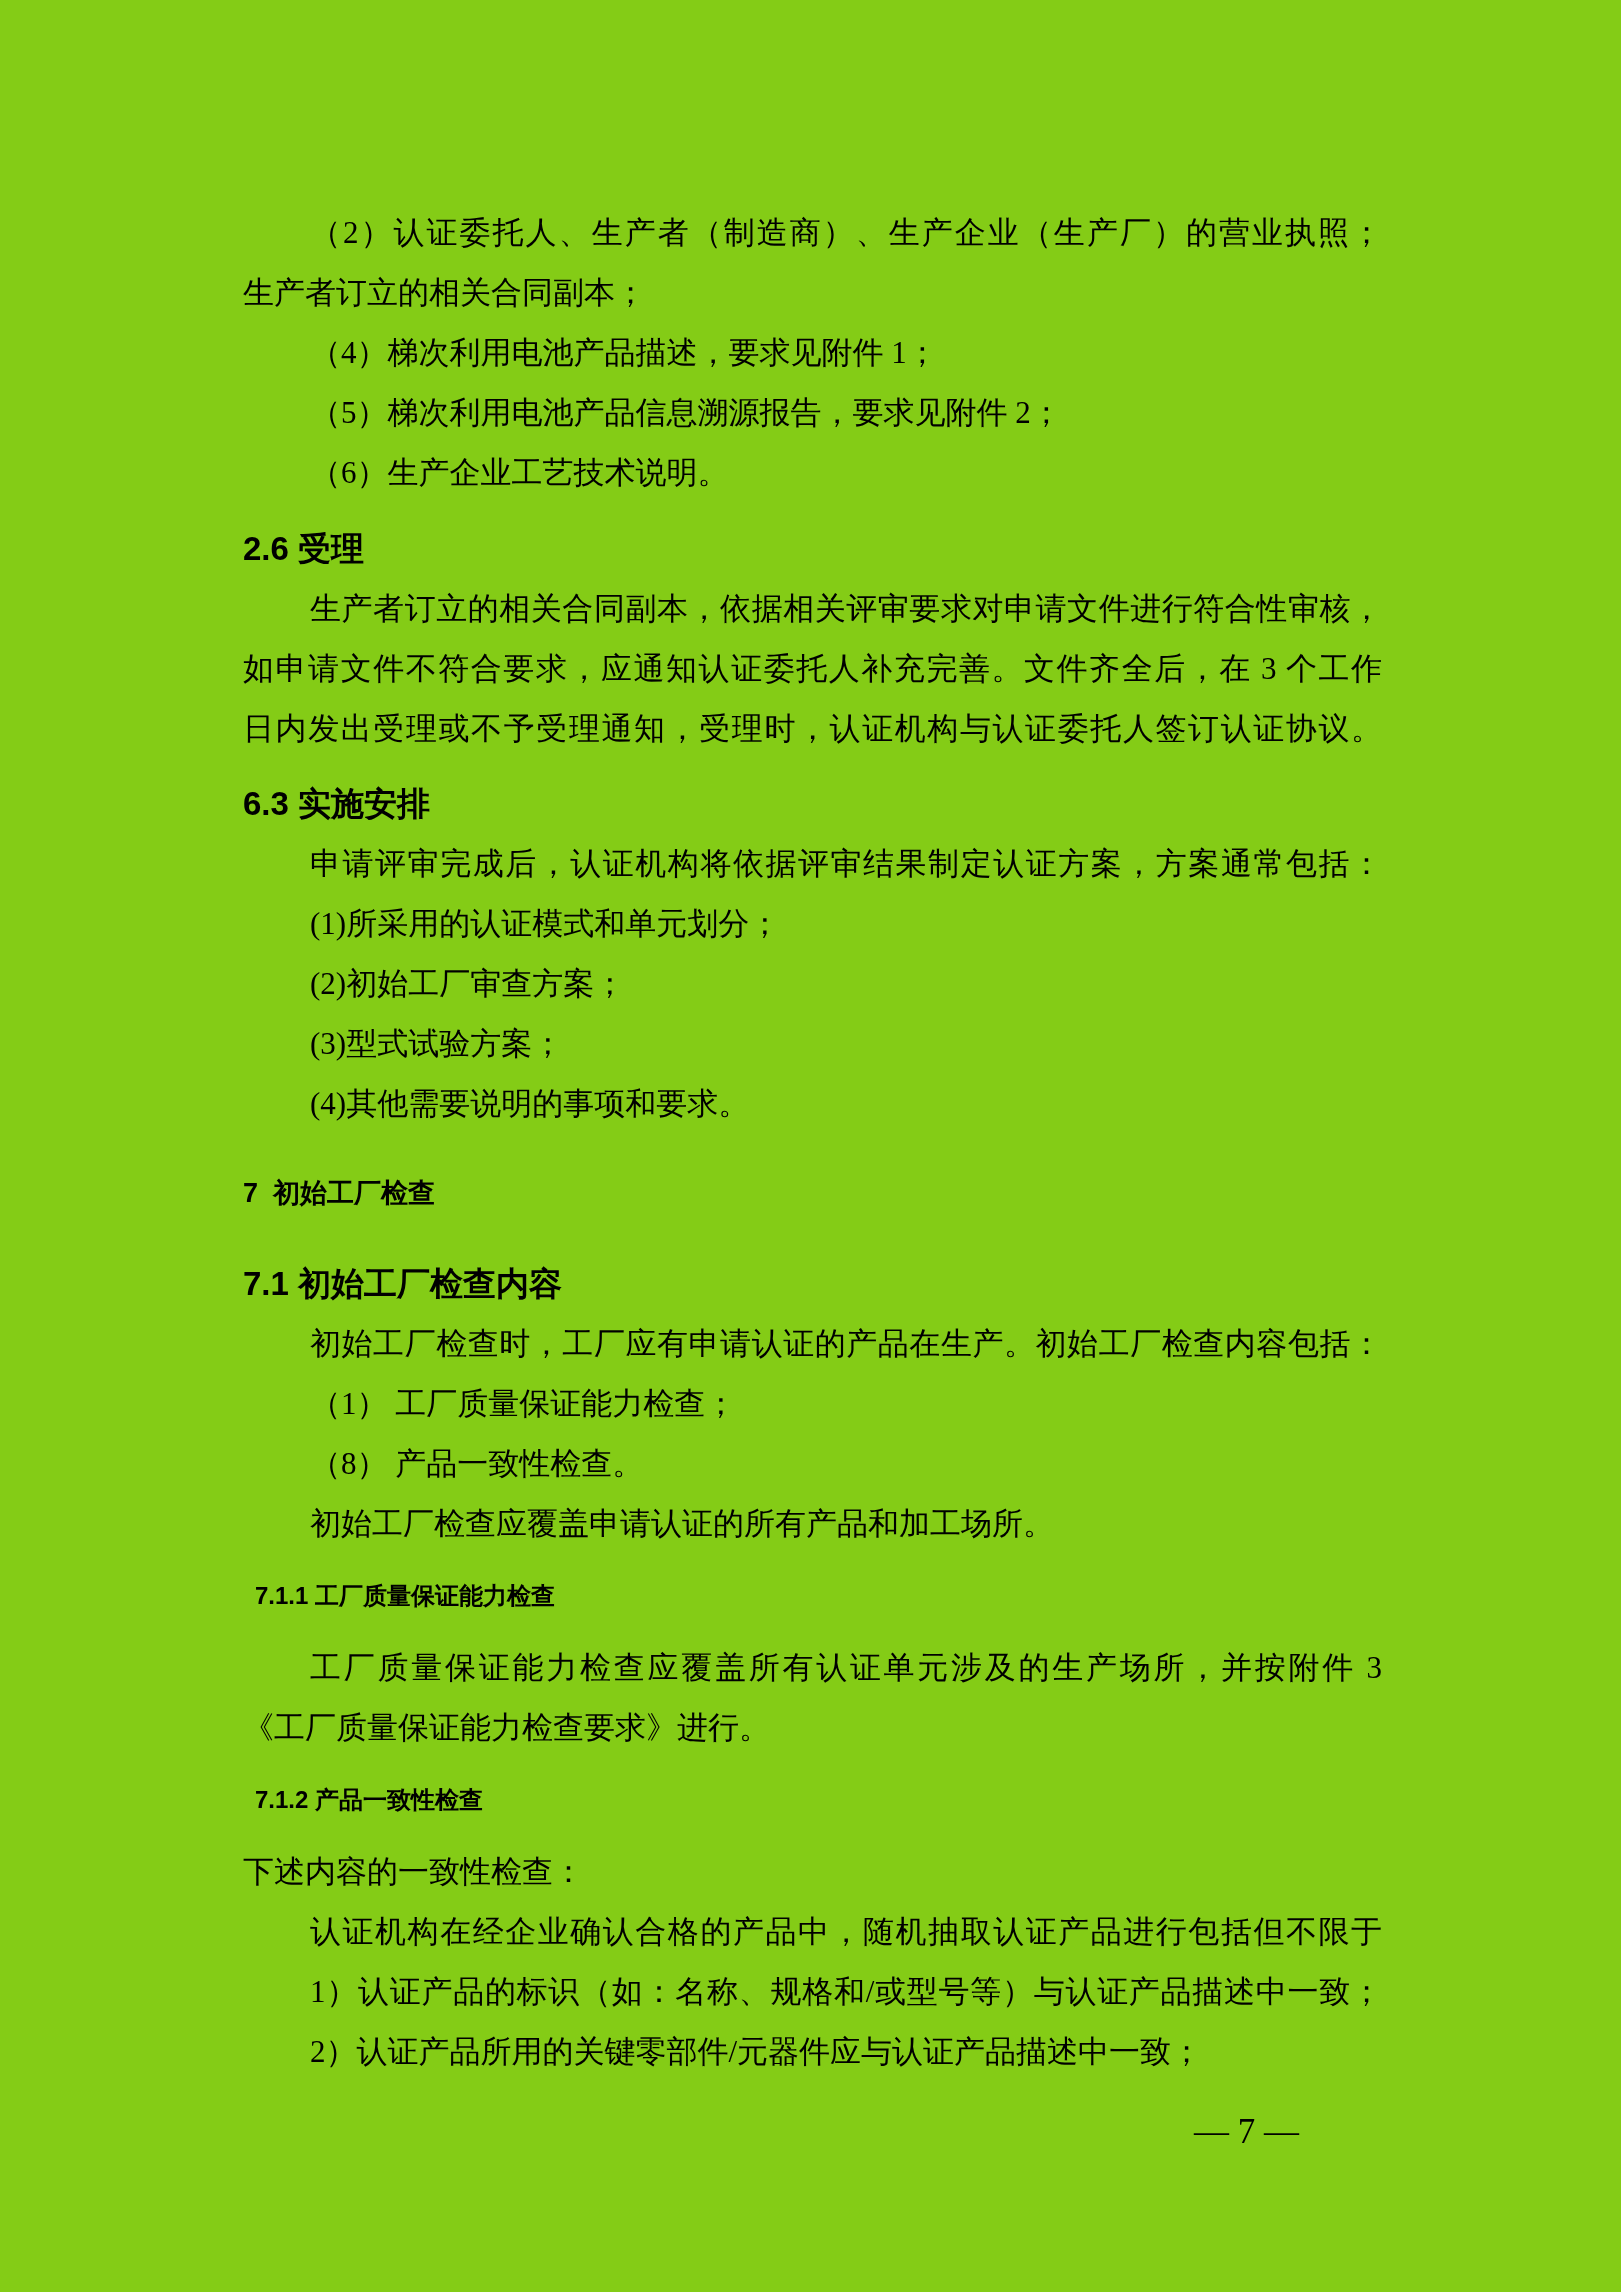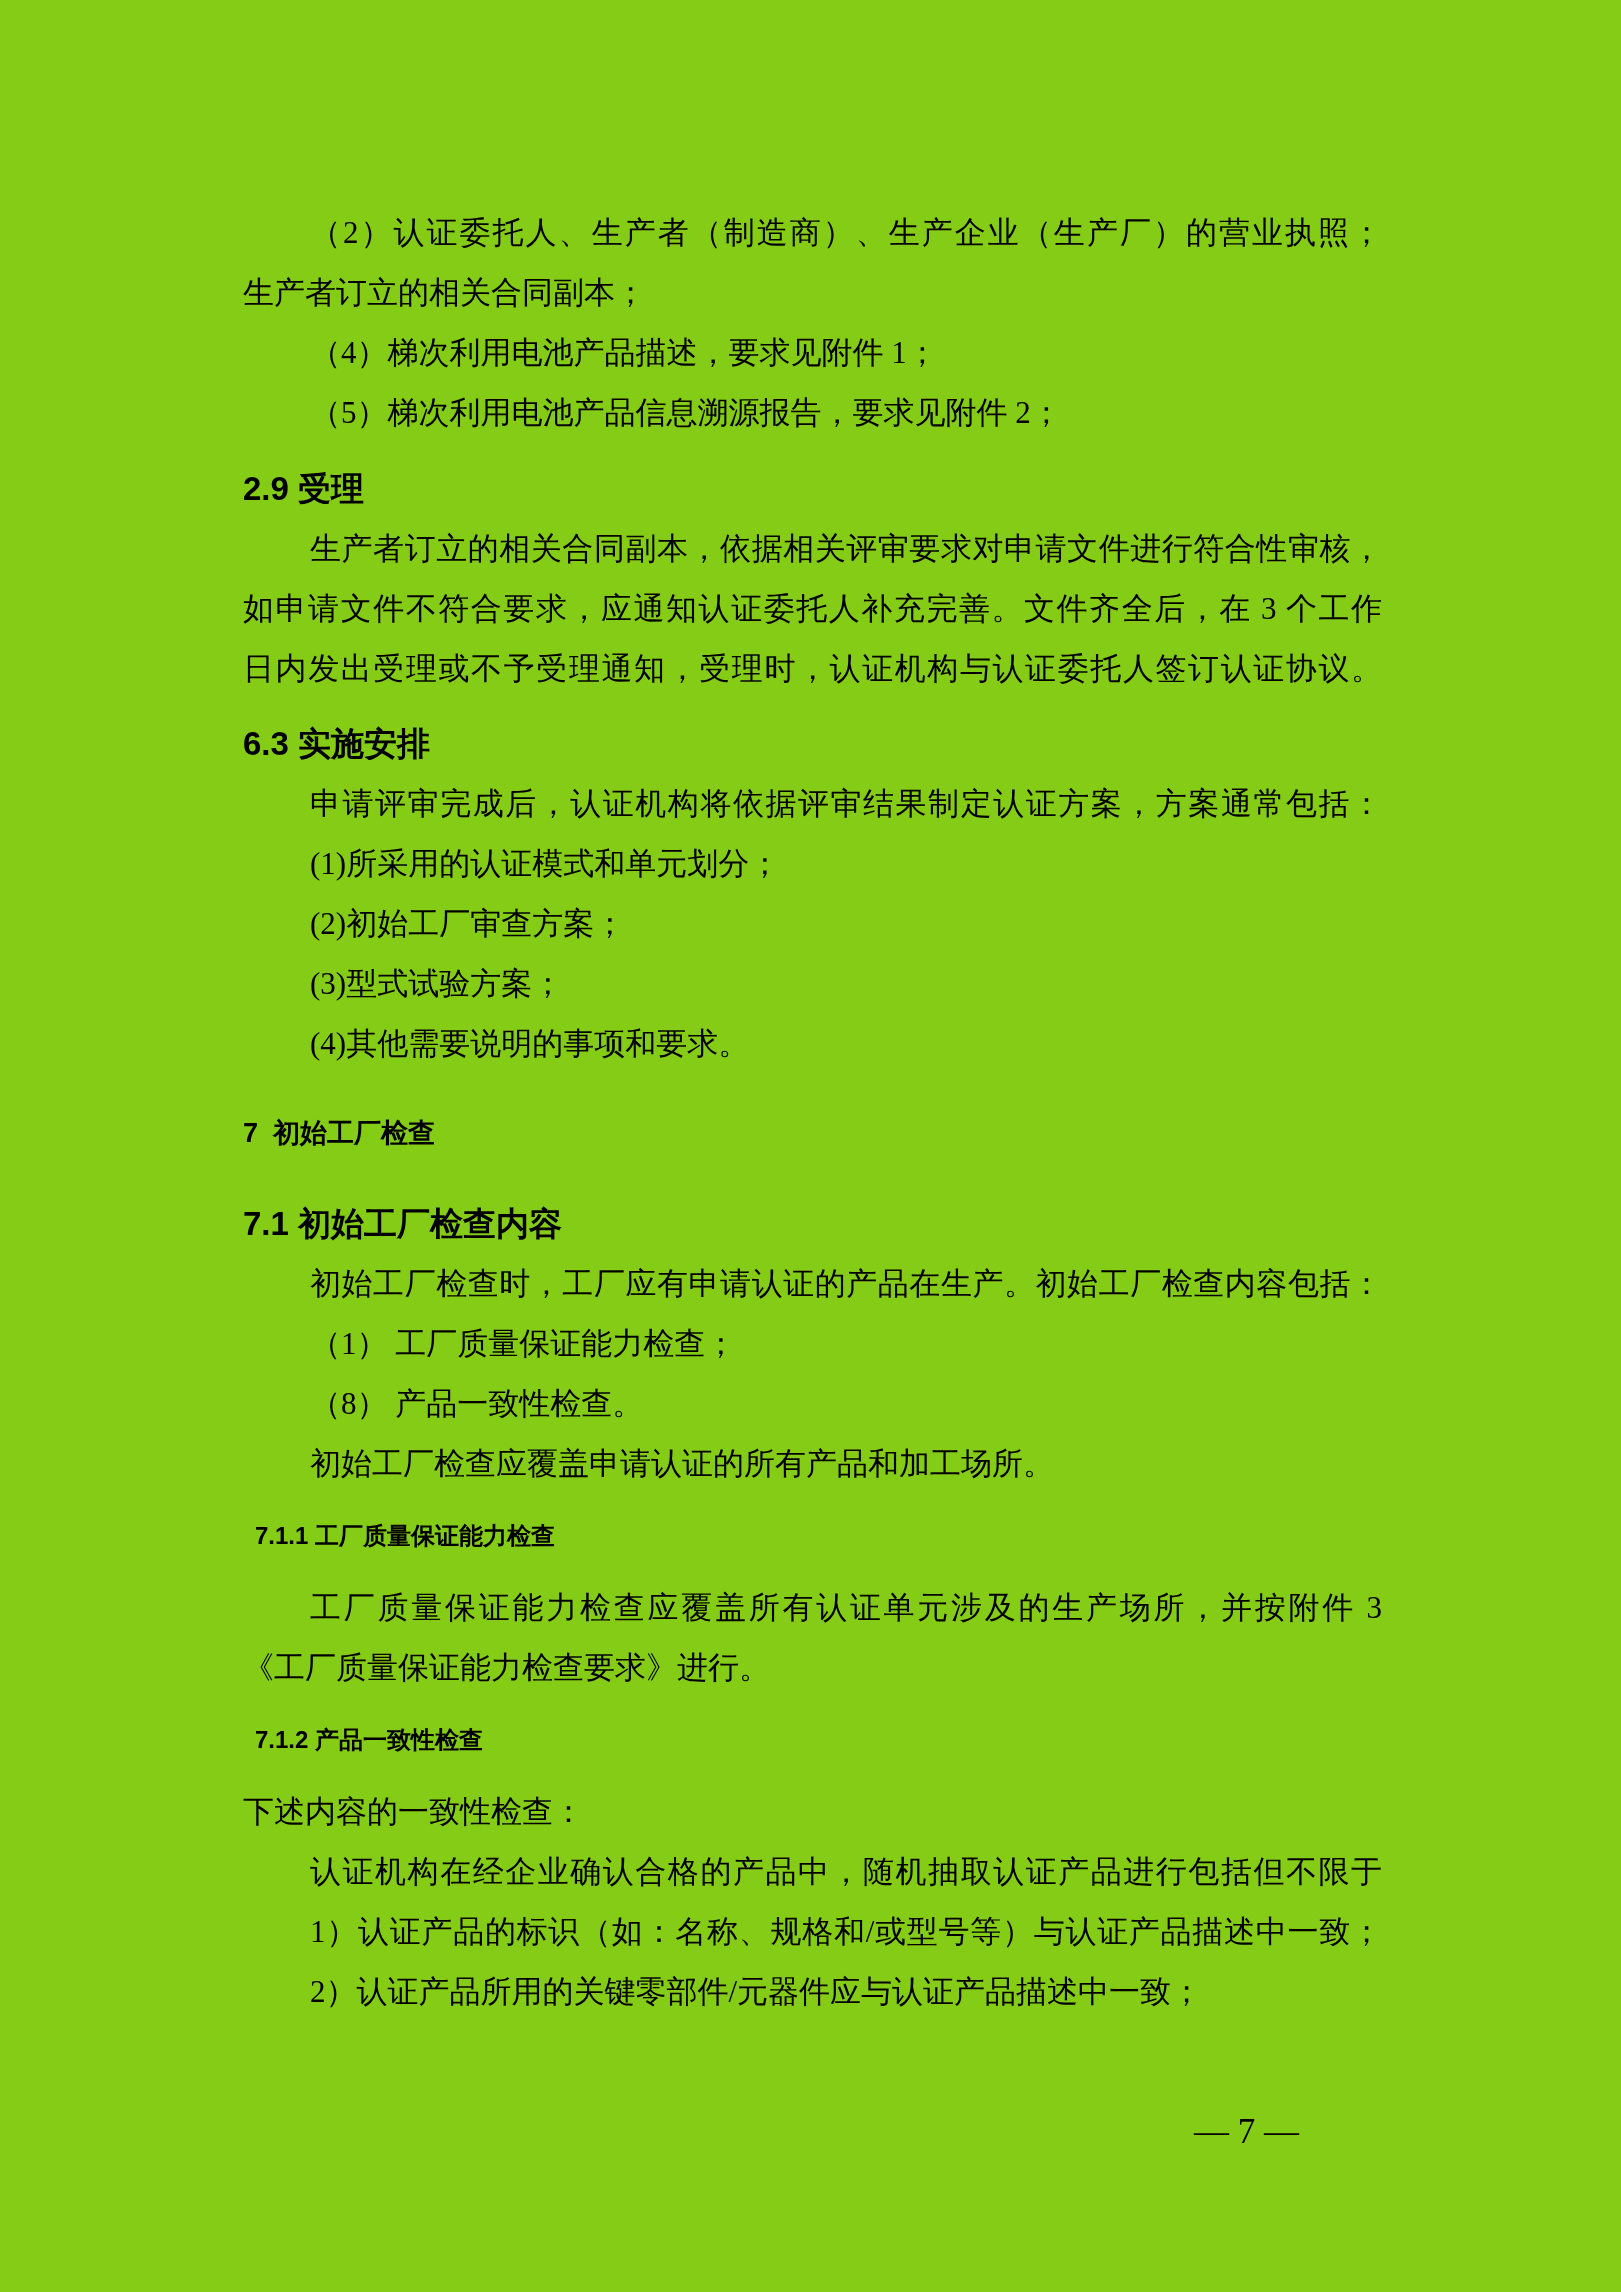--- a/index.html
+++ b/index.html
@@ -77,21 +77,24 @@
       </div>
       <div class="para">
         <div class="line">生产者订立的相关合同副本；</div>
       </div>
       <div class="para">
         <div class="line indent">（4）梯次利用电池产品描述，要求见附件 1；</div>
       </div>
       <div class="para">
         <div class="line indent">（5）梯次利用电池产品信息溯源报告，要求见附件 2；</div>
       </div>
-      <div class="h2">2.9 受理</div>
+      <div class="para">
+        <div class="line indent">（6）生产企业工艺技术说明。</div>
+      </div>
+      <div class="h2">2.6 受理</div>
       <div class="para">
         <div class="line indent fill">生产者订立的相关合同副本，依据相关评审要求对申请文件进行符合性审核，</div>
         <div class="line fill">如申请文件不符合要求，应通知认证委托人补充完善。文件齐全后，在 3 个工作</div>
         <div class="line fill">日内发出受理或不予受理通知，受理时，认证机构与认证委托人签订认证协议。</div>
       </div>
       <div class="h2">6.3 实施安排</div>
       <div class="para">
         <div class="line indent fill">申请评审完成后，认证机构将依据评审结果制定认证方案，方案通常包括：</div>
       </div>
       <div class="para">

